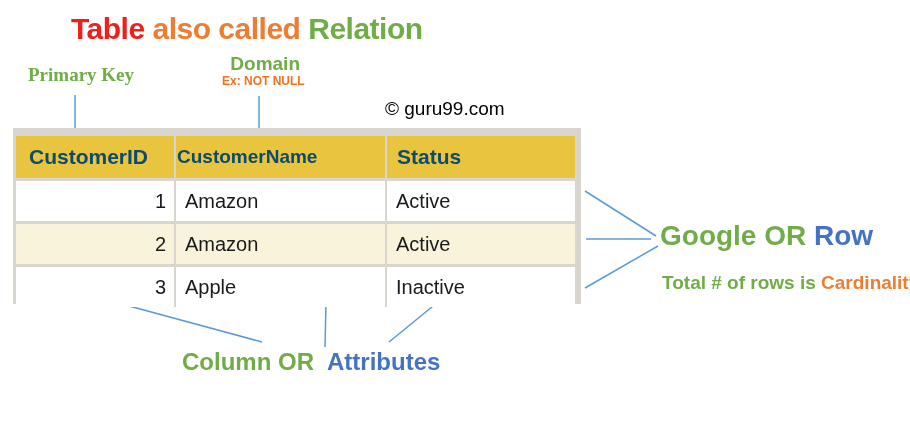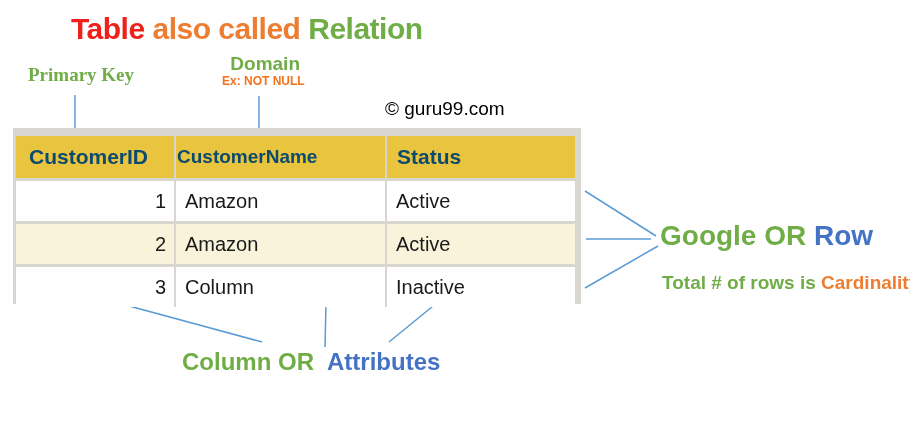--- a/index.html
+++ b/index.html
@@ -117,21 +117,21 @@
           <td class="txt">Amazon</td>
           <td class="txt">Active</td>
         </tr>
         <tr class="cream">
           <td class="num">2</td>
           <td class="txt">Amazon</td>
           <td class="txt">Active</td>
         </tr>
         <tr>
           <td class="num">3</td>
-          <td class="txt">Column</td>
+          <td class="txt">Apple</td>
           <td class="txt">Inactive</td>
         </tr>
       </tbody>
     </table>
   </div>
 
   <div class="abs tuple-label">
     <span class="w-green">Google OR </span><span class="w-blue">Row</span>
   </div>
 

